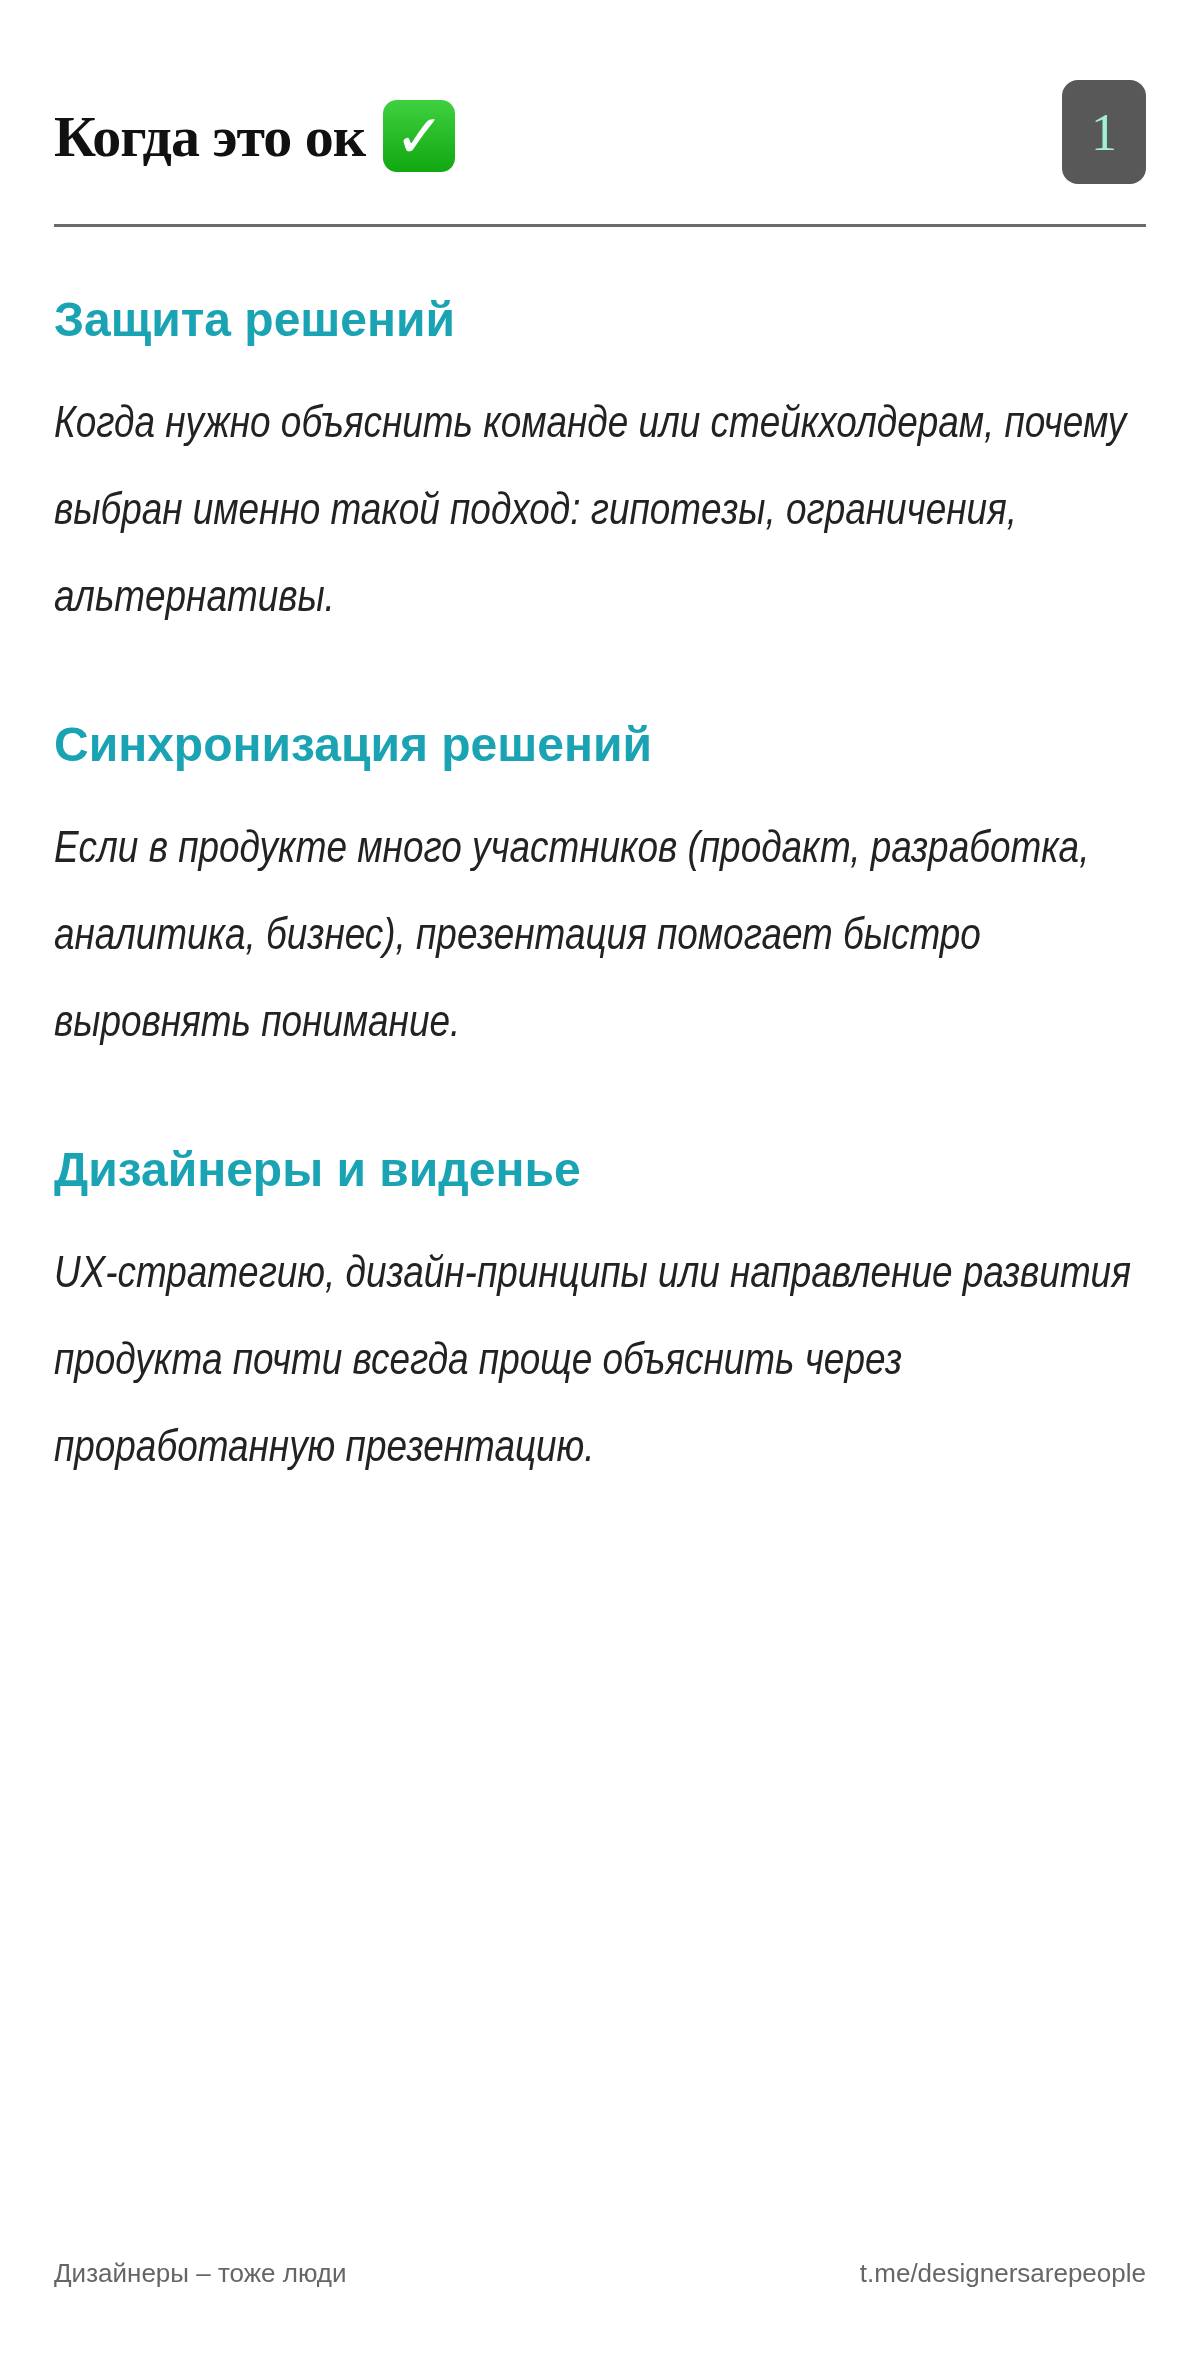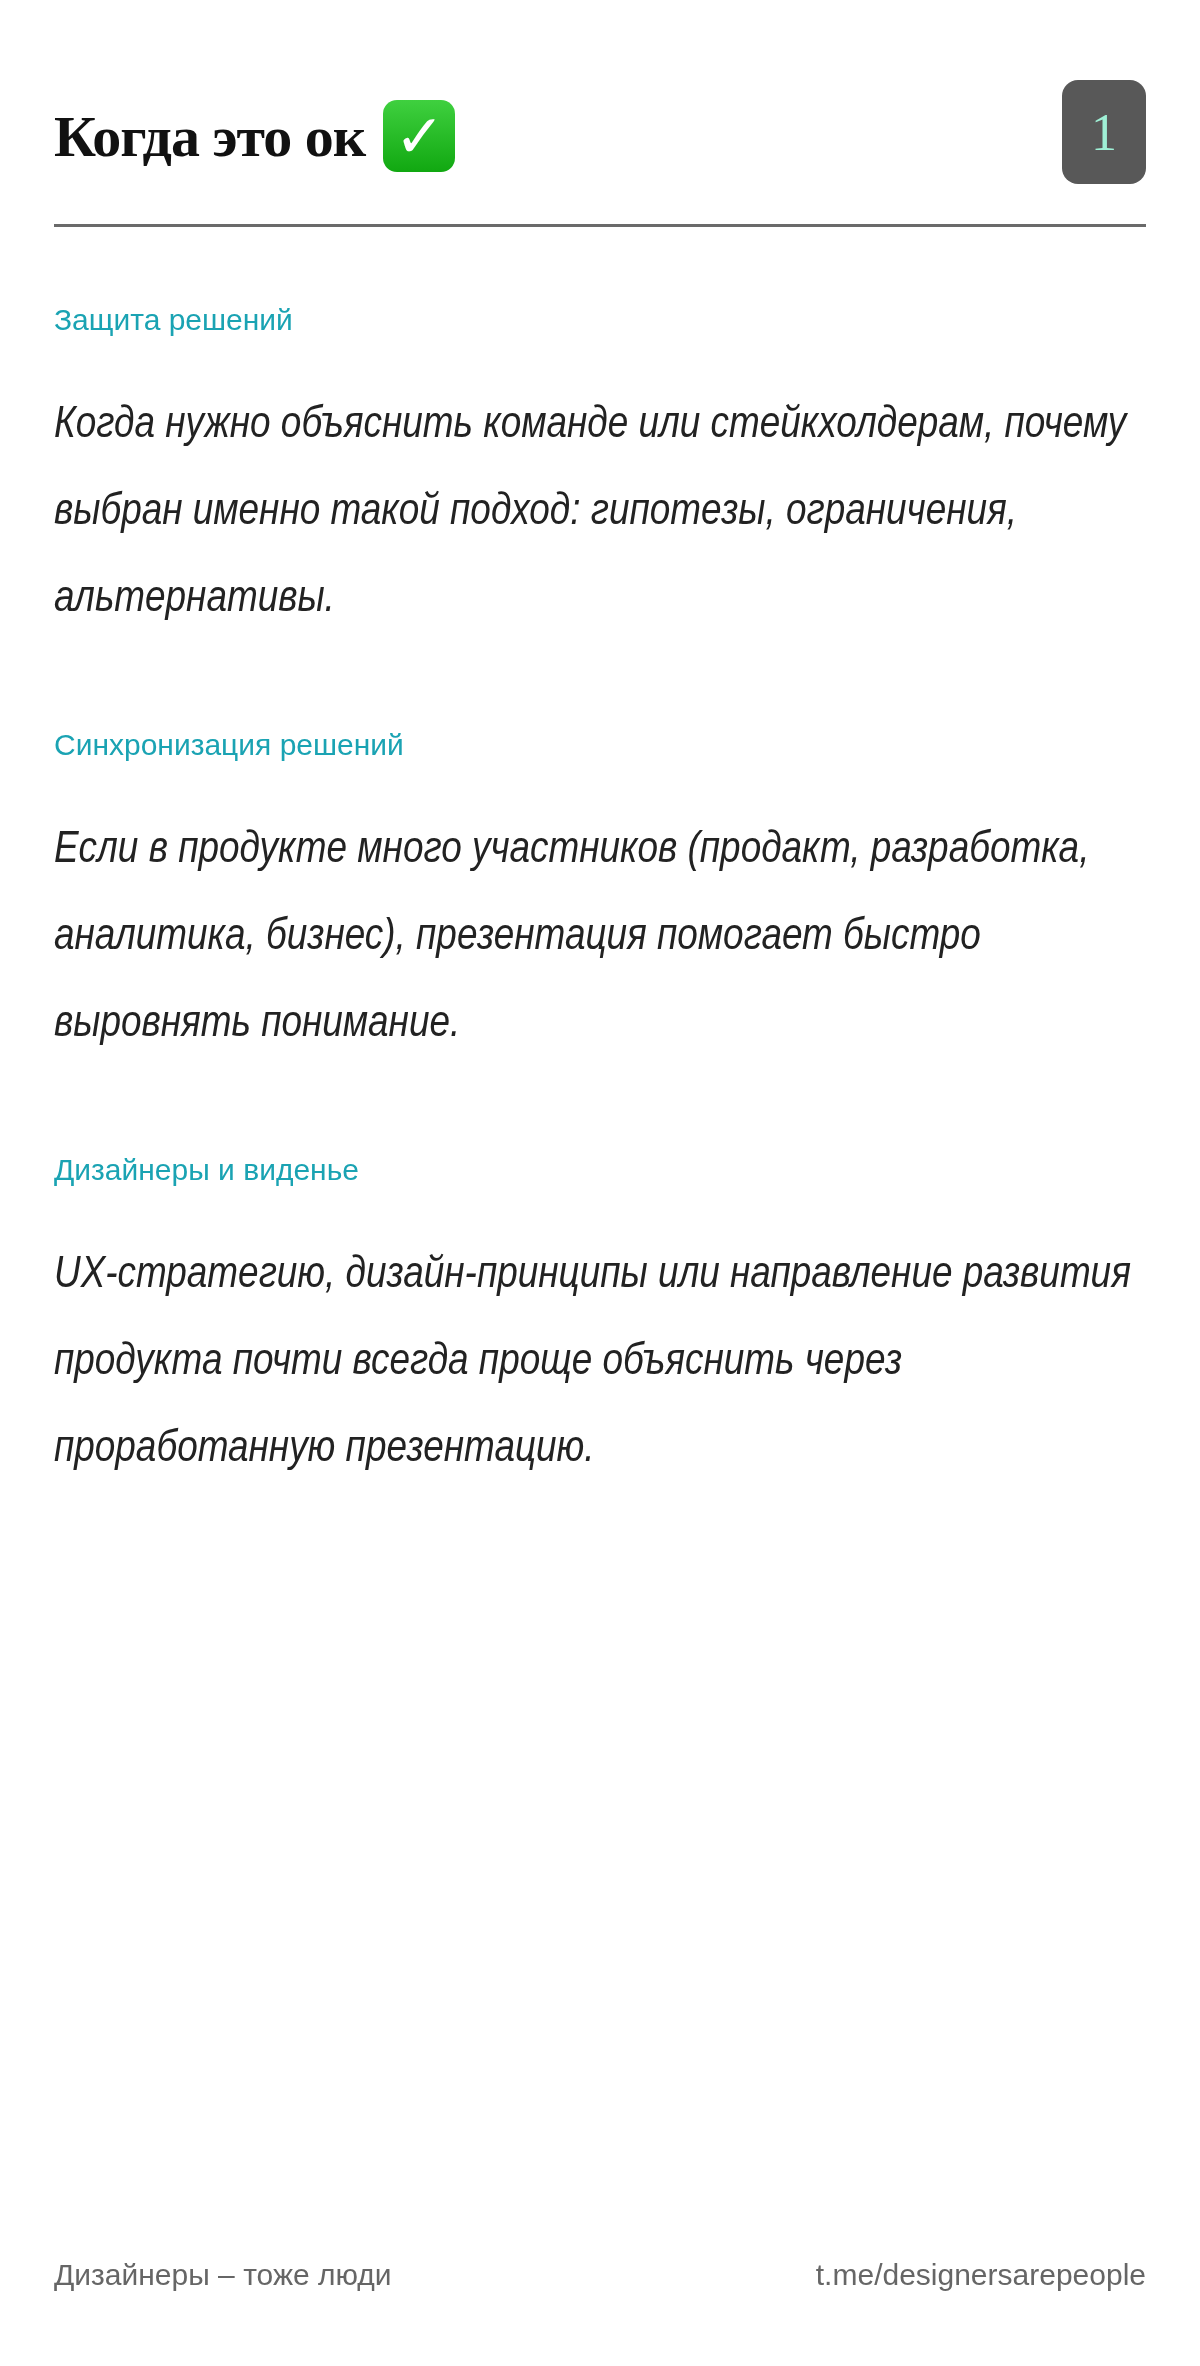--- a/index.html
+++ b/index.html
@@ -3,23 +3,23 @@
 <meta charset="utf-8">
 <style>
   html,body{margin:0;padding:0;background:#fff;}
   body{width:1200px;height:2366px;position:relative;overflow:hidden;font-family:"Liberation Sans",sans-serif;}
   .header{position:absolute;left:54px;right:54px;top:80px;height:110px;}
   .title{position:absolute;left:0;top:20px;font-family:"Liberation Serif",serif;font-weight:bold;font-size:58px;color:#111;letter-spacing:-1px;display:flex;align-items:center;}
   .check{display:inline-block;width:72px;height:72px;margin-left:18px;border-radius:14px;background:linear-gradient(#3fd03f,#11a811);color:#fff;font-size:60px;line-height:72px;text-align:center;font-family:"DejaVu Sans",sans-serif;font-weight:bold;}
   .badge{position:absolute;right:0;top:0;width:84px;height:104px;border-radius:16px;background:#585858;color:#9ff0d6;font-family:"Liberation Serif",serif;font-size:52px;display:flex;align-items:center;justify-content:center;}
   .divider{position:absolute;left:54px;right:54px;top:224px;height:3px;background:#6a6a6a;}
   .section{position:absolute;left:54px;right:54px;}
-  .sec-title{font-size:30px;font-weight:normal;color:#1aa3b3;margin:0;height:60px;line-height:60px;}
+  .sec-title{font-size:48px;font-weight:bold;color:#1aa3b3;margin:0;height:60px;line-height:60px;}
   .sec-body{font-family:"Liberation Sans Narrow","Liberation Sans",sans-serif;font-style:italic;font-size:45px;color:#222;line-height:87px;margin-top:28px;transform:scaleX(0.82);transform-origin:left top;width:122%;}
-  .footer{position:absolute;left:54px;right:54px;top:2258px;font-size:30px;color:#666;display:flex;justify-content:space-between;}
+  .footer{position:absolute;left:54px;right:54px;top:2258px;font-size:26px;color:#666;display:flex;justify-content:space-between;}
 </style>
 </head>
 <body>
 
 <div class="header">
   <div class="title">
     <span>Когда это ок</span>
     <span class="check">✓</span>
   </div>
   <div class="badge">1</div>

